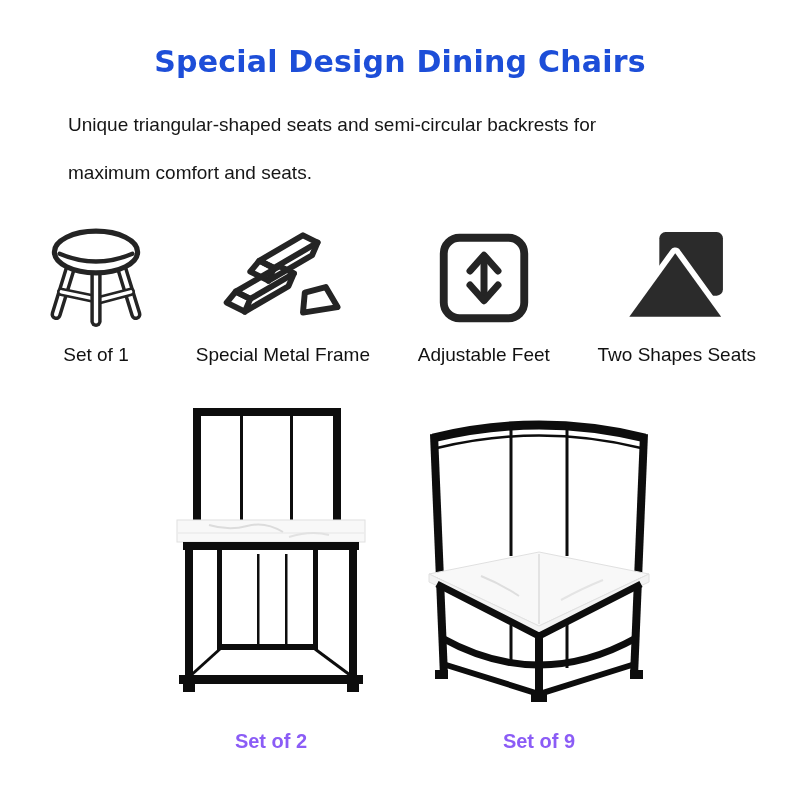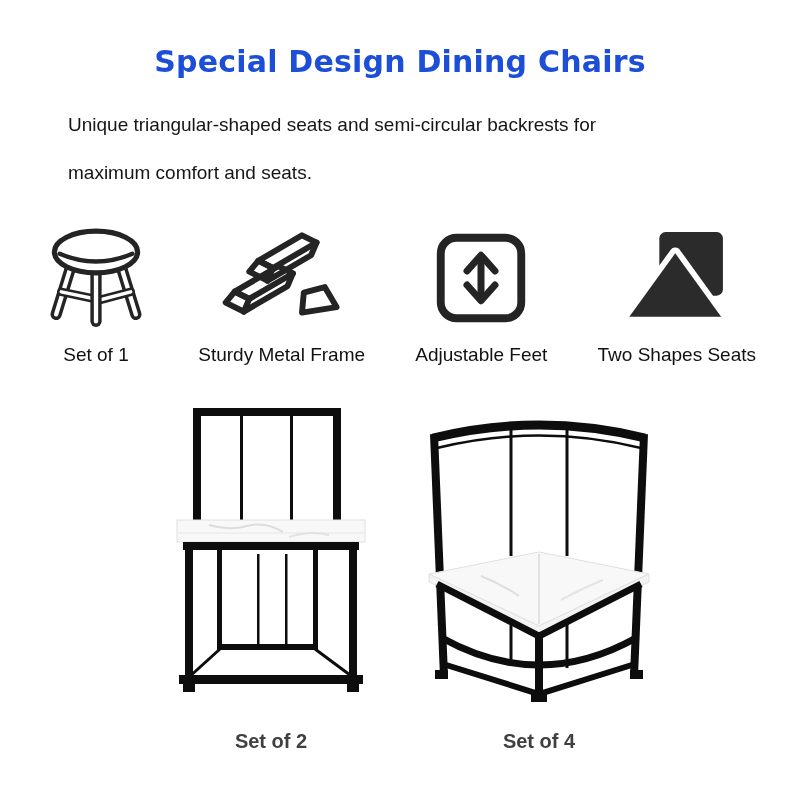--- a/index.html
+++ b/index.html
@@ -19,21 +19,21 @@
     padding:0 44px;margin-top:24px;
   }
   .feature{display:flex;flex-direction:column;align-items:center;}
   .icon-box{height:114px;display:flex;align-items:center;justify-content:center;}
   .feature-label{margin-top:9px;font-size:19px;color:#111;white-space:nowrap;}
   .products{
     display:flex;justify-content:center;align-items:flex-end;gap:50px;
     margin-top:38px;padding-left:28px;
   }
   .product{display:flex;flex-direction:column;align-items:center;}
-  .product-label{margin-top:26px;font-size:20px;font-weight:bold;color:#404040;}
+  .product-label{margin-top:26px;font-size:20px;font-weight:bold;color:#8b5cf6;}
   svg{display:block;}
 </style>
 </head>
 <body>
 
 <div>
 
   <h1 class="title">Special Design Dining Chairs</h1>
 
   <div class="desc">
@@ -72,21 +72,21 @@
             <path d="M40 40 L88 12 L104 20 L56 48 Z"></path>
             <path d="M40 40 L56 48 L50 62 L30 52 Z"></path>
             <path d="M50 62 L98 34 L104 20"></path>
             <path d="M14 74 L62 46 L78 54 L30 82 Z"></path>
             <path d="M14 74 L30 82 L24 96 L4 86 Z"></path>
             <path d="M24 96 L72 68 L78 54"></path>
             <path d="M90 75 L113 69 L126 91 L88 97 Z"></path>
           </g>
         </svg>
       </div>
-      <div class="feature-label">Sturdy Metal Frame</div>
+      <div class="feature-label">Special Metal Frame</div>
     </div>
 
     <div class="feature">
       <div class="icon-box">
         <svg width="98" height="98" viewBox="0 0 112 112">
           <rect x="10" y="10" width="92" height="92" rx="18" fill="#ffffff" stroke="#242424" stroke-width="9"></rect>
           <g fill="none" stroke="#242424" stroke-width="8" stroke-linecap="round" stroke-linejoin="round">
             <line x1="56" y1="33" x2="56" y2="79"></line>
             <path d="M40 48 L56 30 L72 48"></path>
             <path d="M40 64 L56 82 L72 64"></path>
@@ -163,18 +163,18 @@
           <path d="M90 220 L90 262" stroke-width="3"></path>
           <path d="M146 220 L146 264" stroke-width="3"></path>
           <path d="M21 234 Q118 288 215 234" stroke-width="7"></path>
           <path d="M22 260 L118 290 L214 260" stroke-width="6"></path>
         </g>
         <rect x="114" y="230" width="8" height="62" fill="#0d0d0d"></rect>
         <rect x="14" y="266" width="13" height="9" fill="#0d0d0d"></rect>
         <rect x="209" y="266" width="13" height="9" fill="#0d0d0d"></rect>
         <rect x="110" y="290" width="16" height="8" fill="#0d0d0d"></rect>
       </svg>
-      <div class="product-label">Set of 4</div>
+      <div class="product-label">Set of 9</div>
     </div>
 
   </div>
 
 </div>
 
 </body></html>

